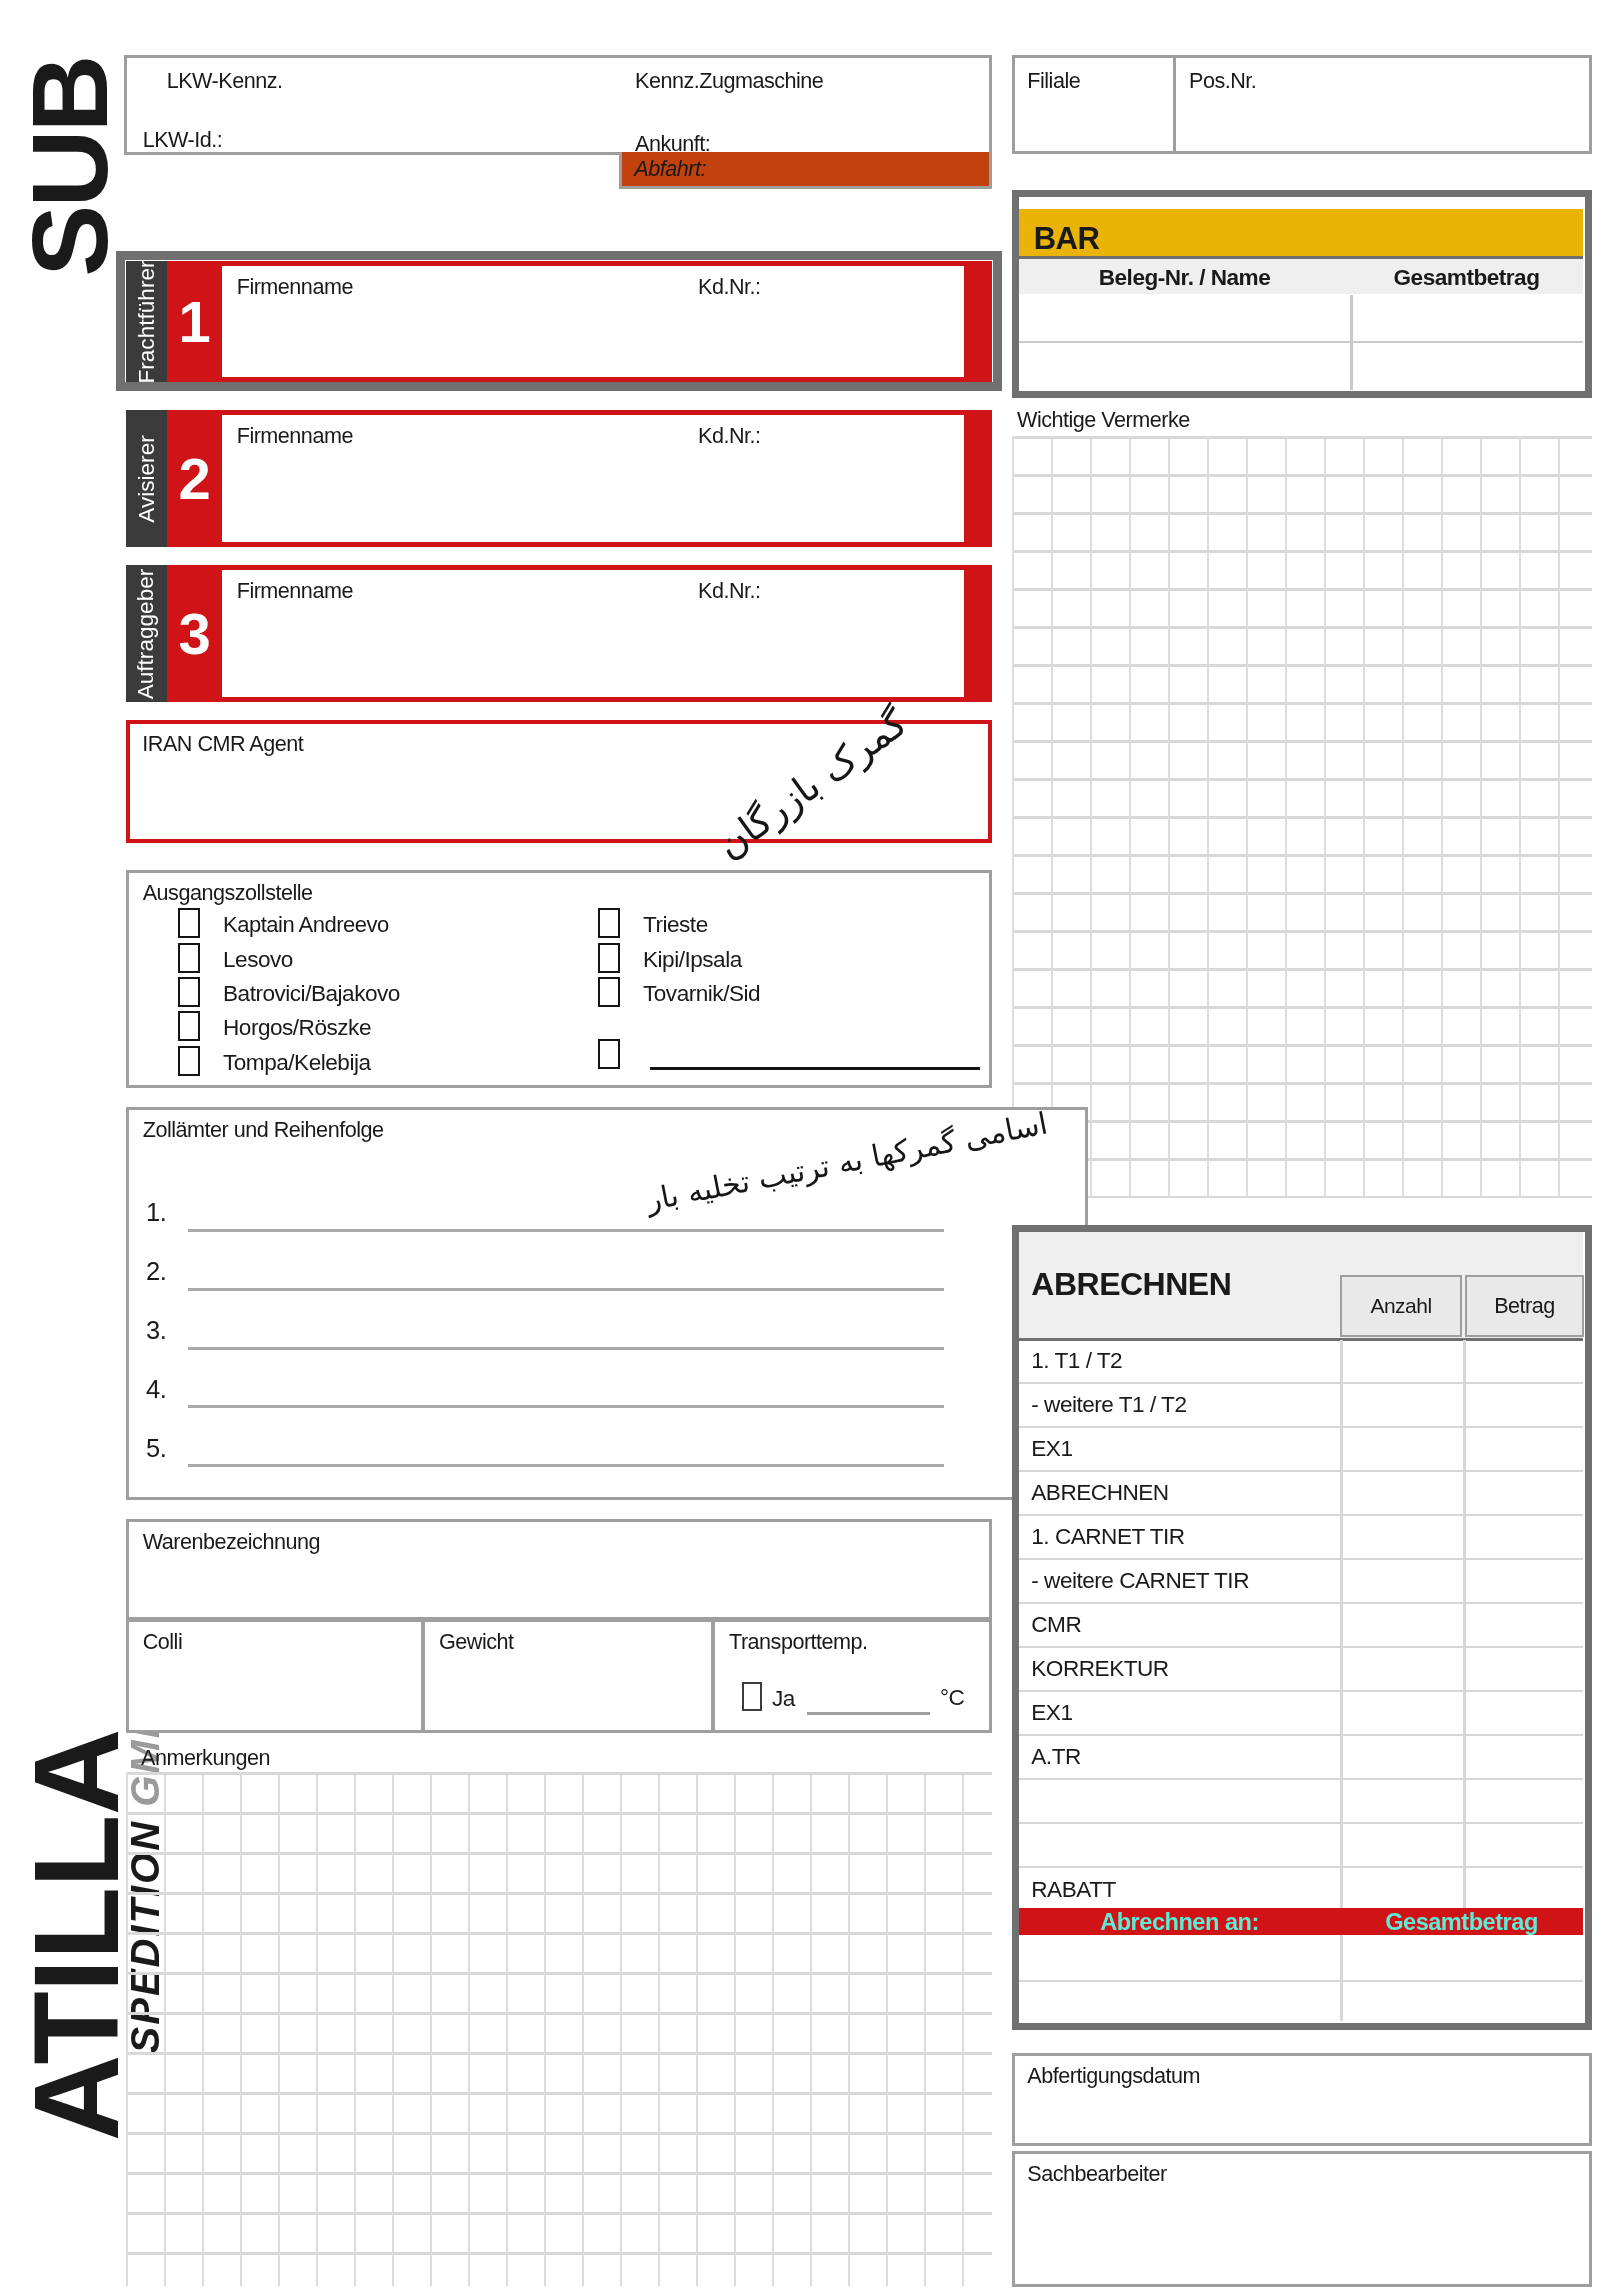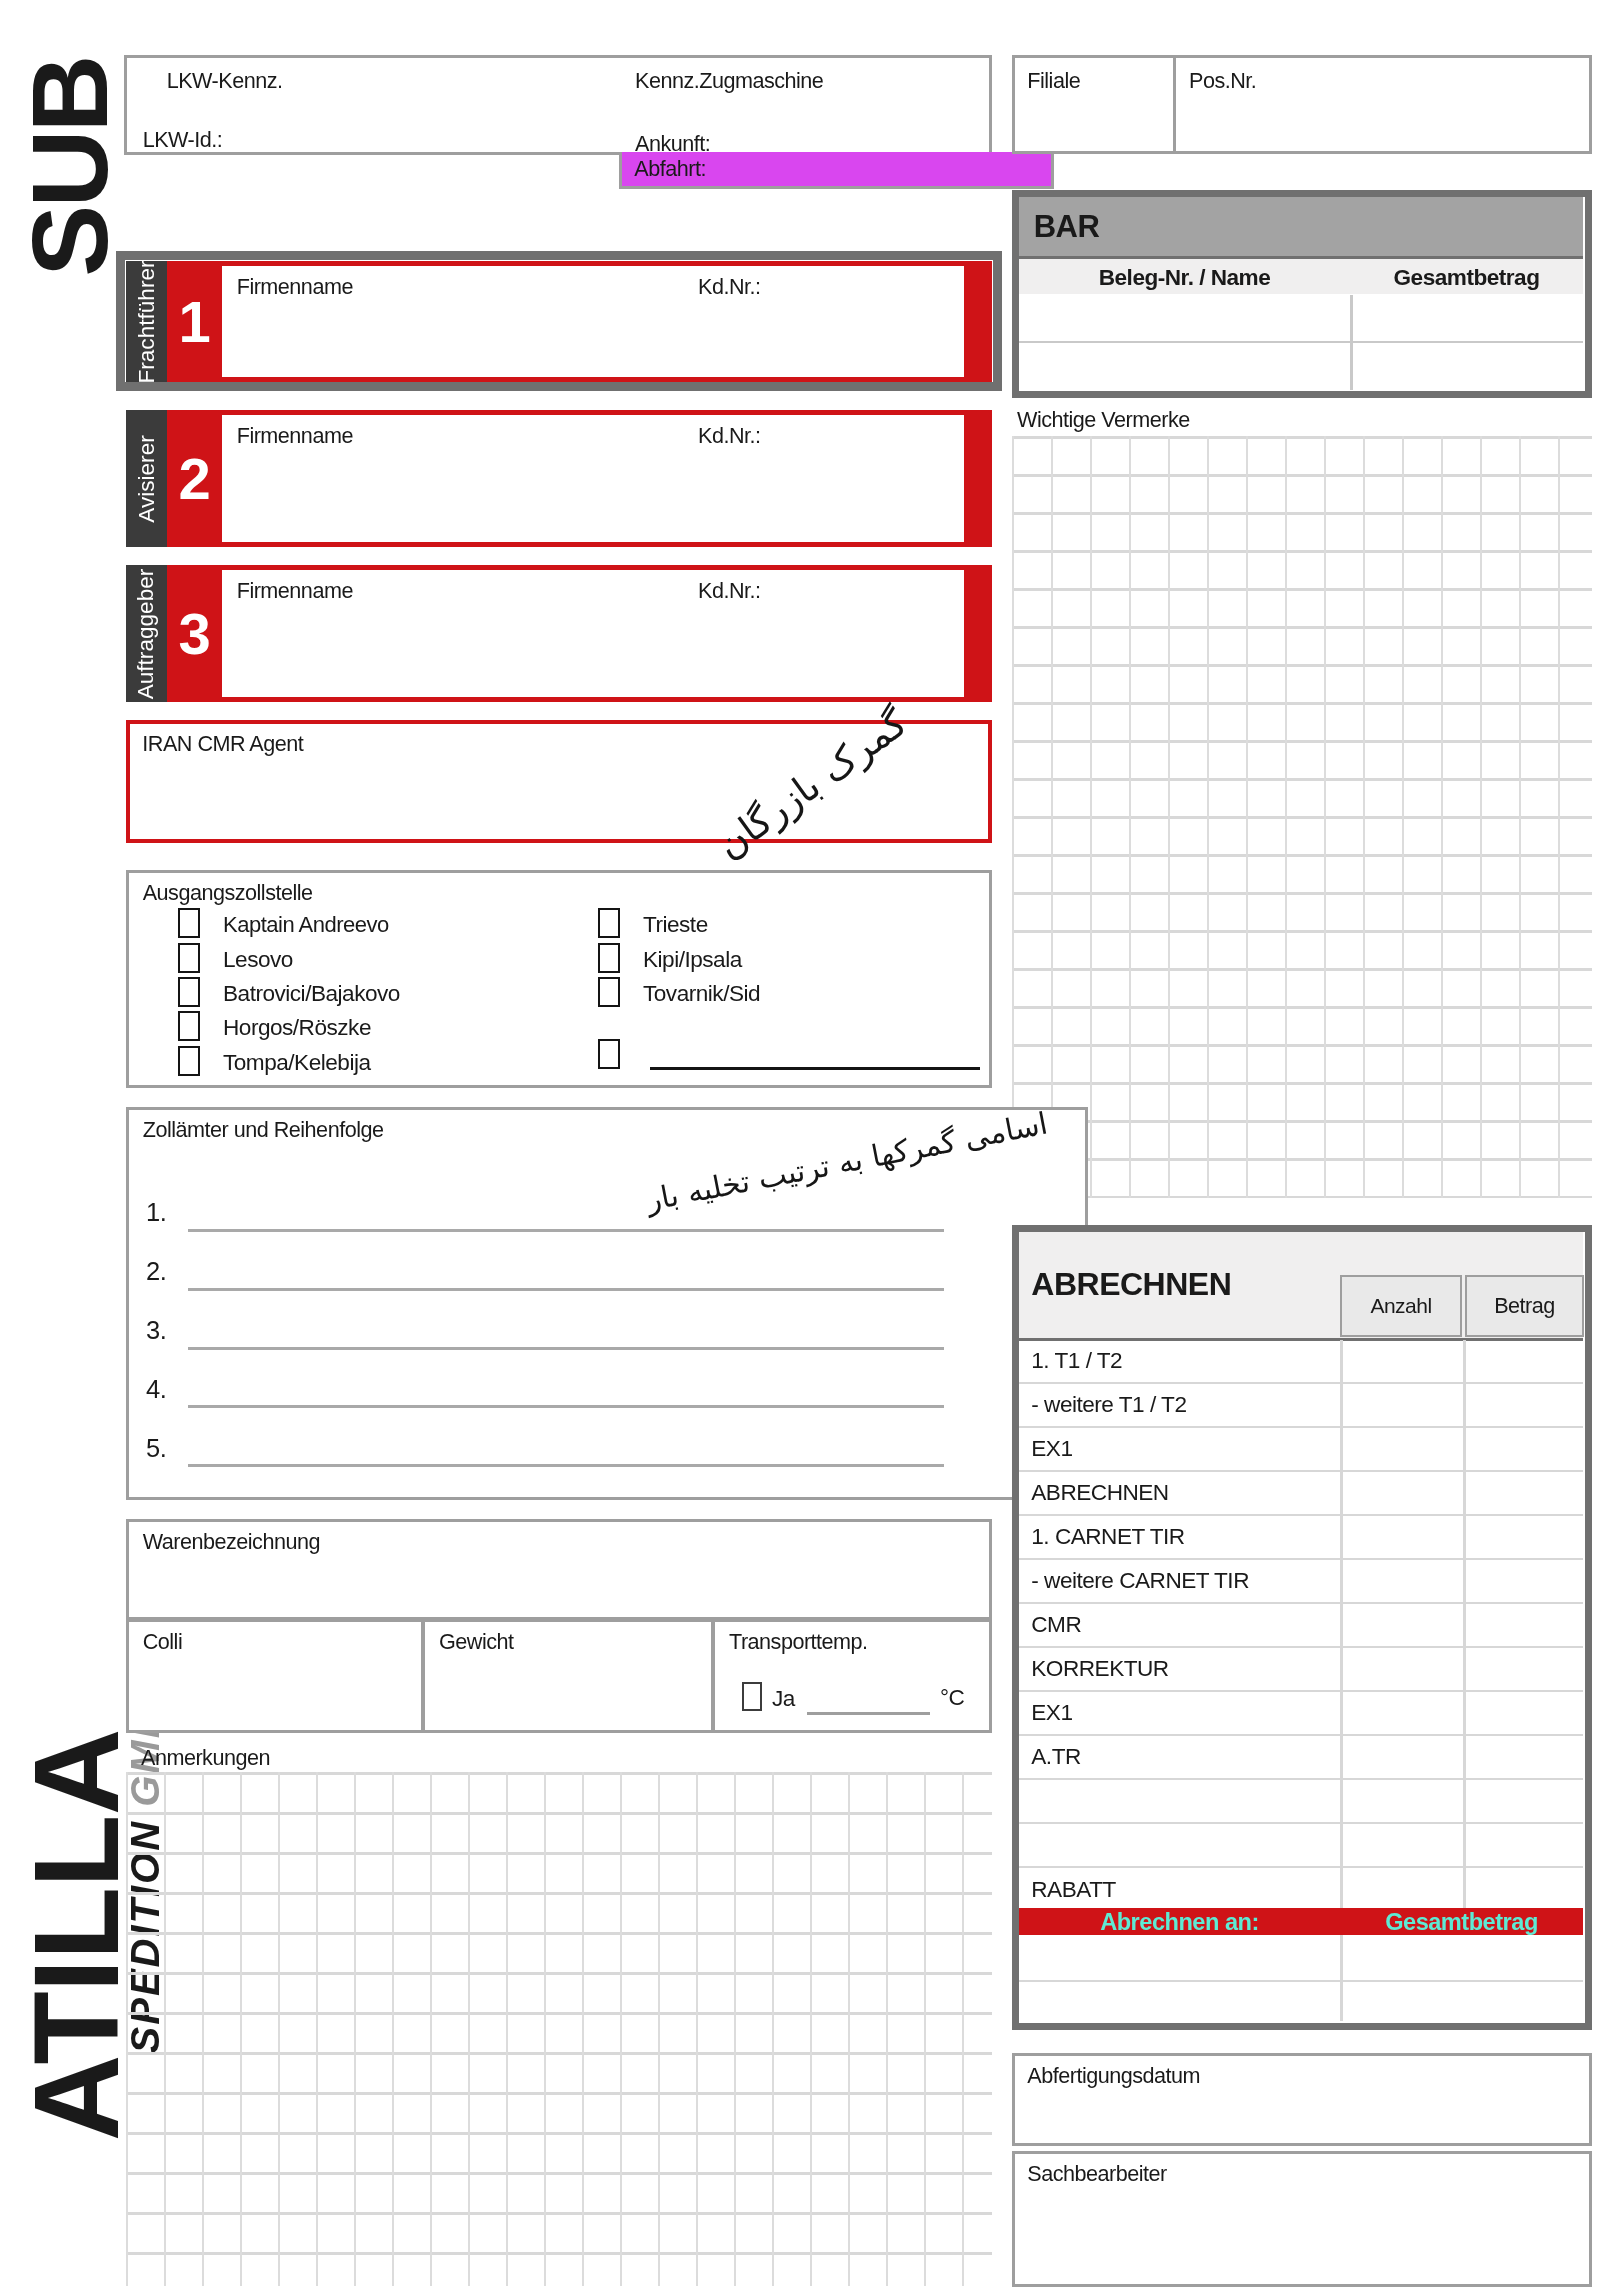--- a/index.html
+++ b/index.html
@@ -53,32 +53,32 @@
     <span style="color:#9a9a9a;">GMBH</span>
   </div>
 
   <div class="gbox" style="left:124px;top:55px;width:868px;height:100px;">
     <div class="lbl abs" style="left:15.7px;top:10.8px;margin-left:24px;">LKW-Kennz.</div>
     <div class="lbl abs" style="left:508px;top:10.8px;">Kennz.Zugmaschine</div>
     <div class="lbl abs" style="left:15.7px;top:70px;">LKW-Id.:</div>
     <div class="lbl abs" style="left:508px;top:74px;">Ankunft:</div>
   </div>
 
-  <div class="abs" style="left:619px;top:152px;width:435px;height:37px;background:#d946ef;border:3.9px solid #9e9e9e;border-top:none;box-sizing:border-box;">
+  <div class="abs" style="left:619px;top:152px;width:373px;height:37px;background:#c2410c;border:3.9px solid #9e9e9e;border-top:none;box-sizing:border-box;font-style:italic;">
     <div class="lbl abs" style="left:12.3px;top:4.9px;">Abfahrt:</div>
   </div>
 
   <div class="gbox" style="left:1012px;top:55px;width:580px;height:99px;">
     <div class="abs" style="left:158px;top:0;width:3.4px;height:100%;background:#9e9e9e;"></div>
     <div class="lbl abs" style="left:12.3px;top:10.8px;">Filiale</div>
     <div class="lbl abs" style="left:174px;top:10.8px;">Pos.Nr.</div>
   </div>
 
   <div class="tbox" style="left:1012px;top:190px;width:580px;height:208px;">
-    <div class="abs" style="left:0;top:0;width:564px;height:59px;background:#a3a3a3;">
+    <div class="abs" style="left:0;top:12px;width:564px;height:59px;background:#eab308;">
       <div class="abs bold" style="left:14.7px;top:11.8px;font-size:31px;">BAR</div>
     </div>
     <div class="abs" style="left:0;top:59px;width:564px;height:3.4px;background:#707070;"></div>
     <div class="abs" style="left:0;top:62px;width:564px;height:35px;background:#f0efef;">
       <div class="abs bold" style="left:0;top:5.9px;width:331px;text-align:center;font-size:22.6px;">Beleg-Nr. / Name</div>
       <div class="abs bold" style="left:331px;top:5.9px;width:233px;text-align:center;font-size:22.6px;">Gesamtbetrag</div>
     </div>
     <div class="abs" style="left:0;top:98px;width:564px;height:48px;border-bottom:2.5px solid #c9c9c9;box-sizing:border-box;"></div>
     <div class="abs" style="left:0;top:145px;width:564px;height:47px;"></div>
     <div class="abs" style="left:331px;top:98px;width:2.5px;height:95px;background:#c9c9c9;"></div>

